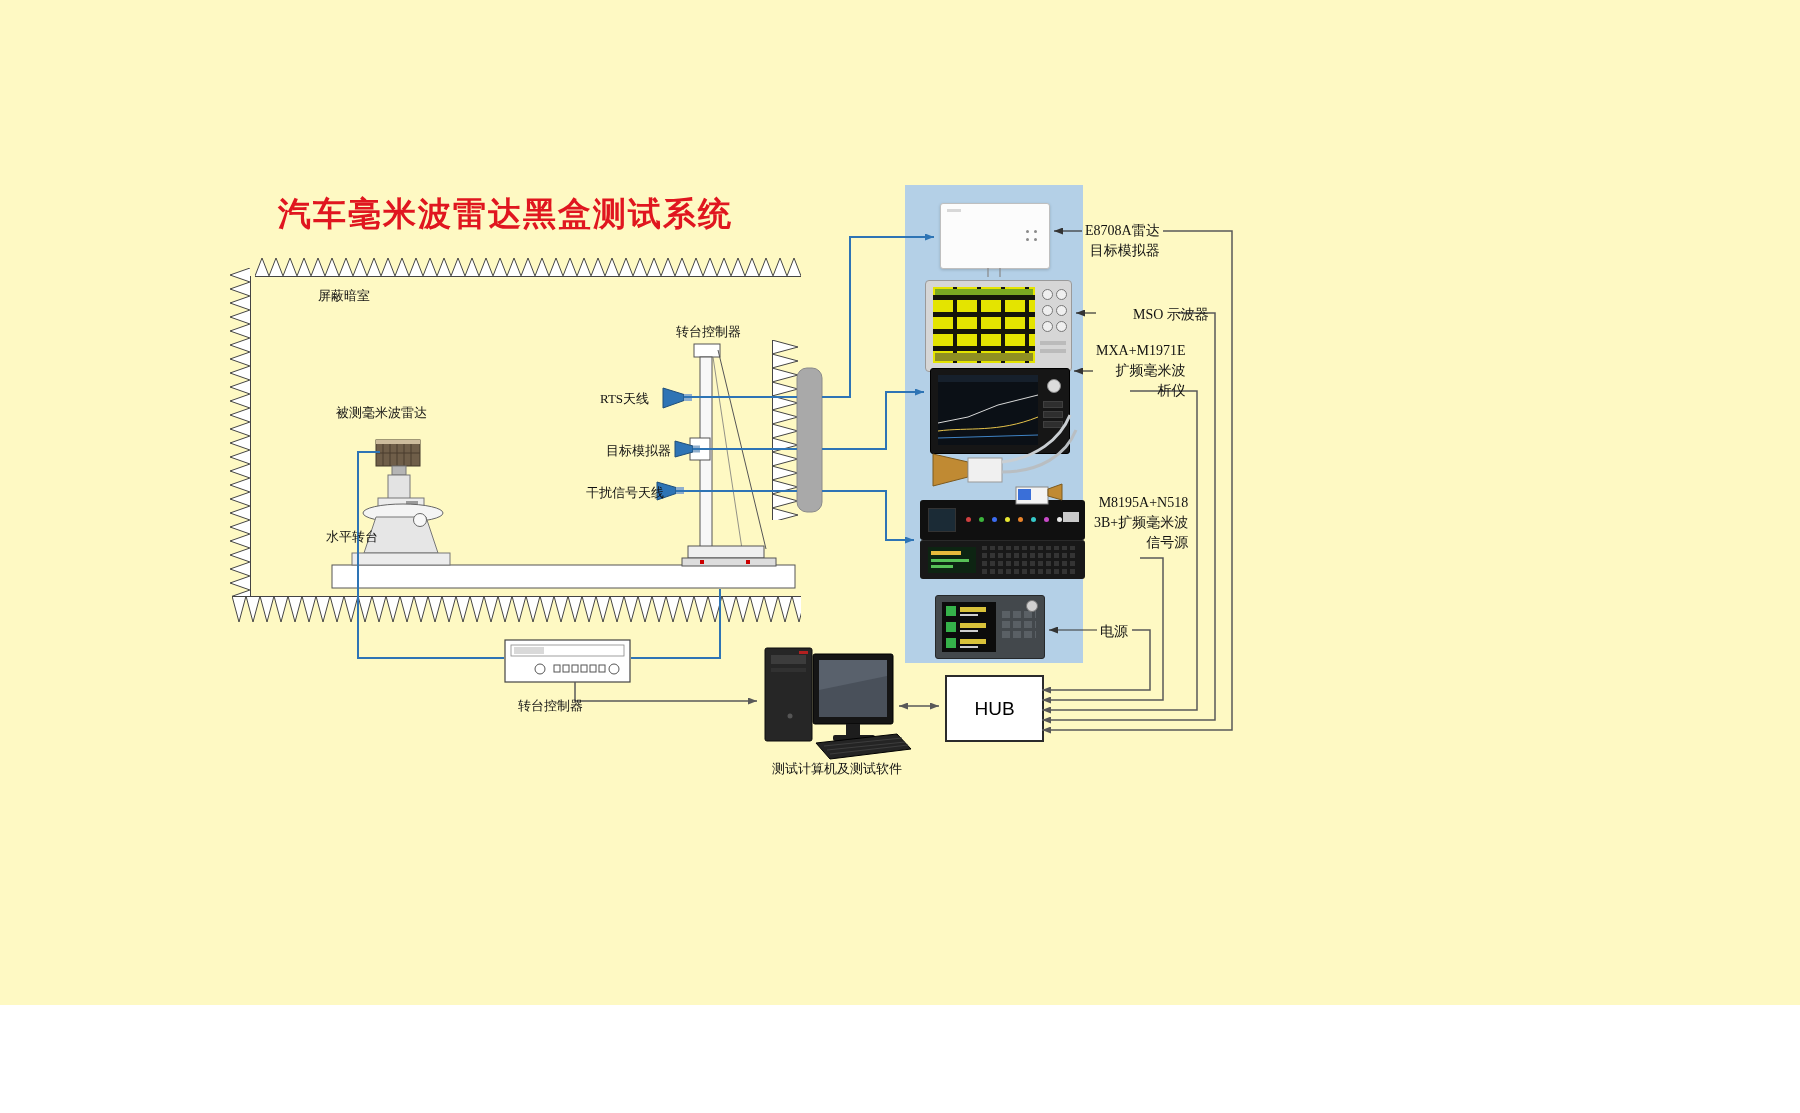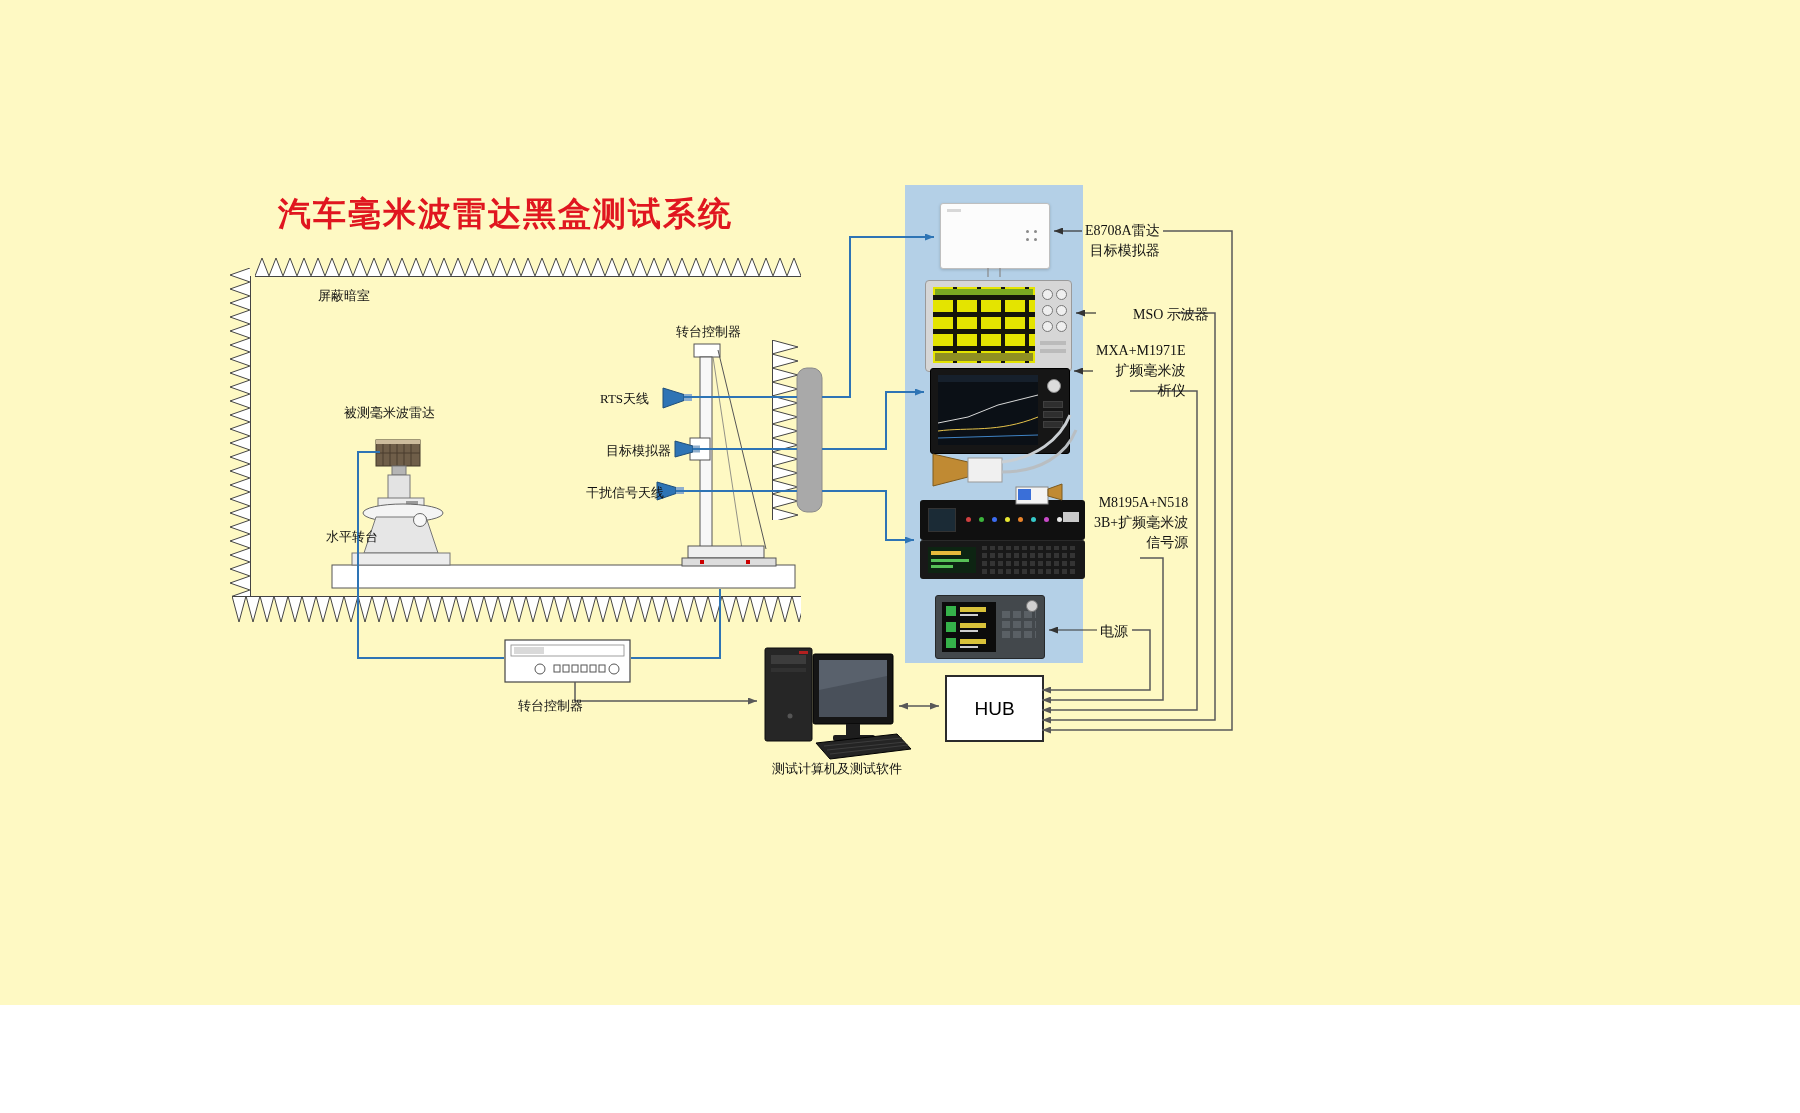--- a/index.html
+++ b/index.html
@@ -335,21 +335,21 @@
       <rect x="1018" y="489" width="13" height="11" fill="#3a6fd8"></rect>
       <polygon points="1048,489 1062,484 1062,500 1048,496" fill="#c08a33" stroke="#7d5a1f"></polygon>
     </g>
   </svg>
 
   <div class="lbl" style="left:318px;top:287px">屏蔽暗室</div>
   <div class="lbl" style="left:676px;top:323px">转台控制器</div>
   <div class="lbl" style="left:600px;top:390px">RTS天线</div>
   <div class="lbl" style="left:606px;top:442px">目标模拟器</div>
   <div class="lbl" style="left:586px;top:484px">干扰信号天线</div>
-  <div class="lbl" style="left:344px;top:404px">被测毫米波雷达</div>
+  <div class="lbl" style="left:336px;top:404px">被测毫米波雷达</div>
   <div class="lbl" style="left:326px;top:528px">水平转台</div>
   <div class="lbl" style="left:518px;top:697px">转台控制器</div>
   <div class="lbl" style="left:772px;top:760px">测试计算机及测试软件</div>
 
   <div class="lbl-r" style="left:1085px;top:221px">
     <div>E8708A雷达</div>
     <div>目标模拟器</div>
   </div>
   <div class="lbl-r" style="left:1133px;top:305px">MSO 示波器</div>
   <div class="lbl-r" style="left:1096px;top:341px">

